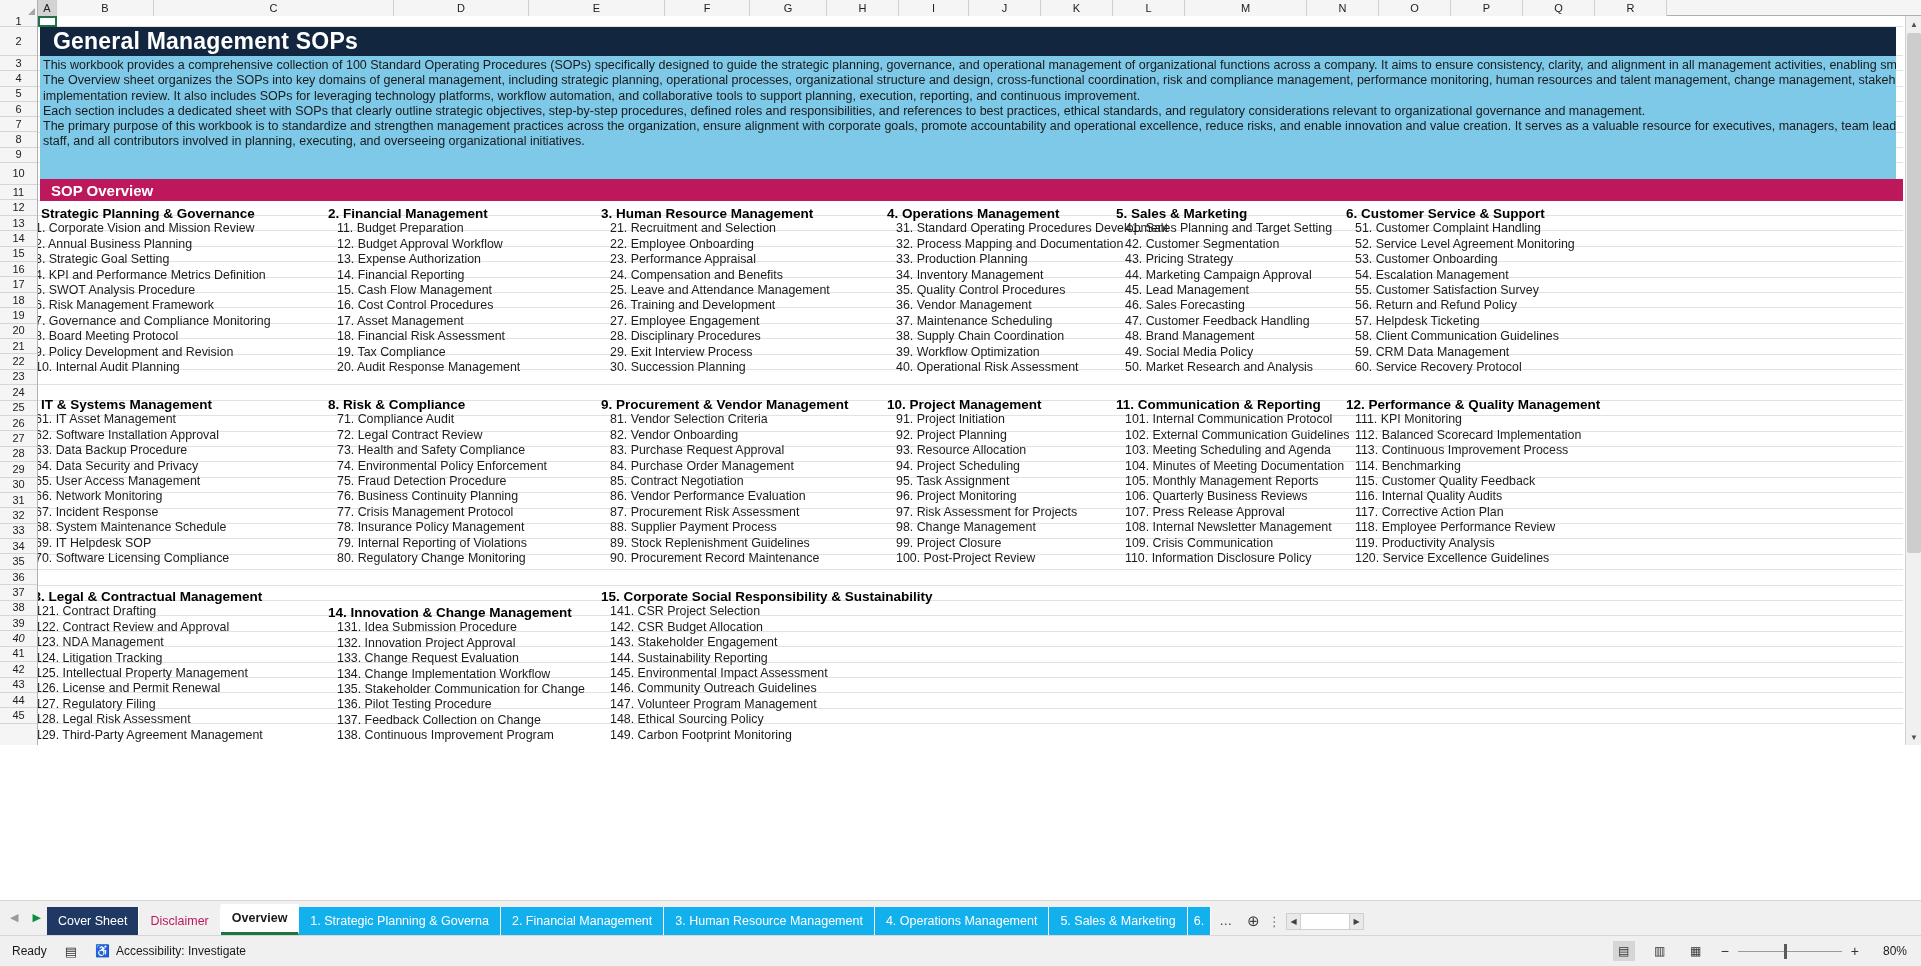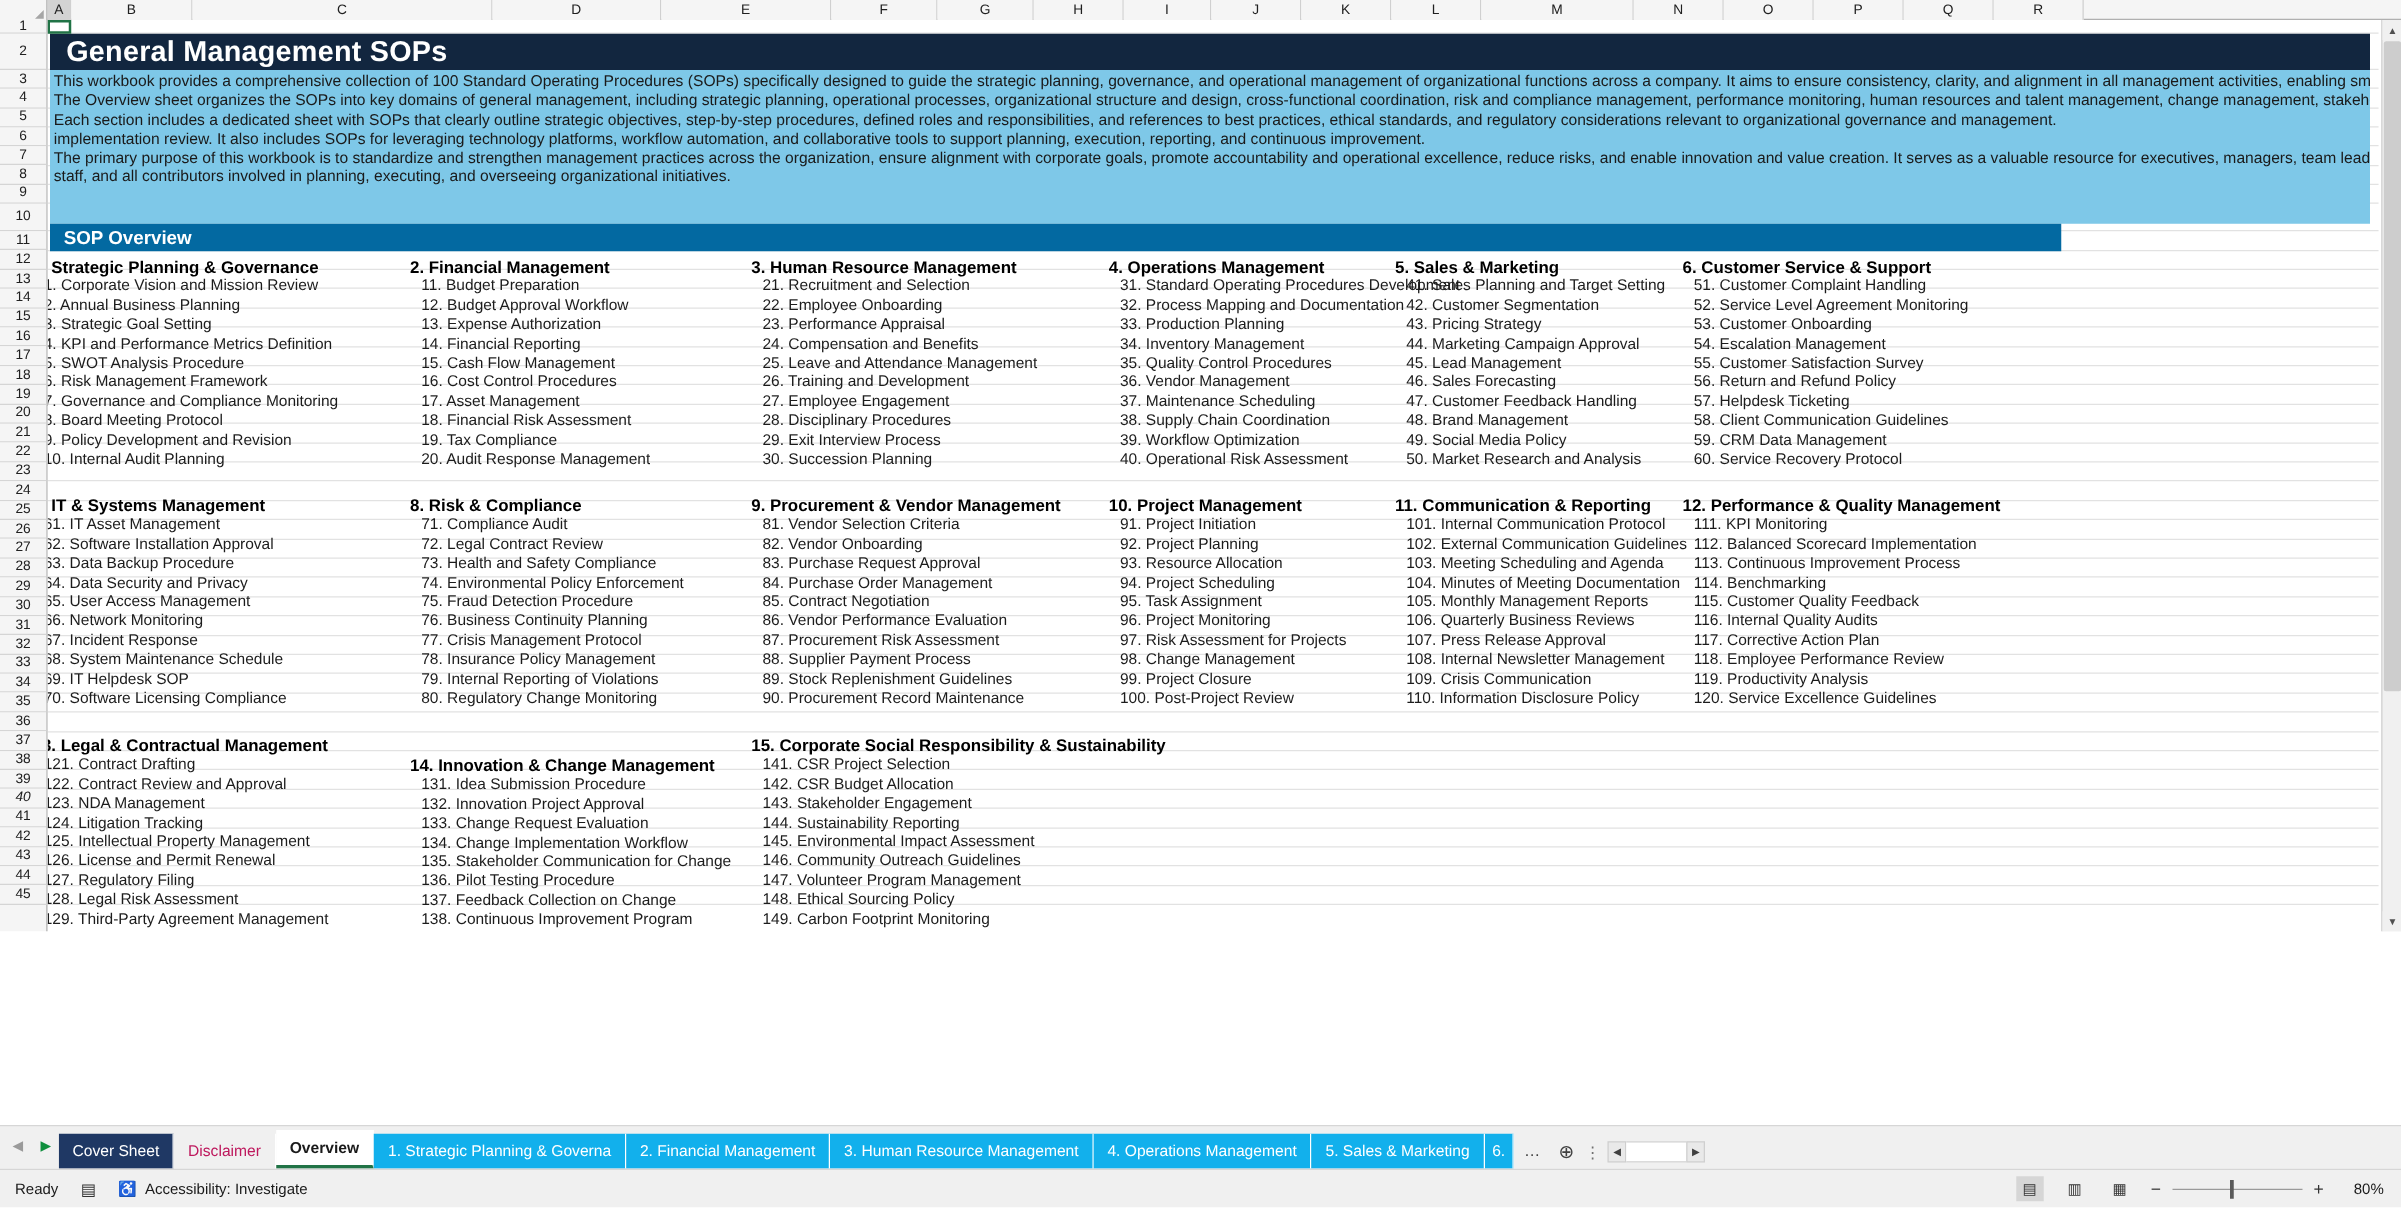--- a/index.html
+++ b/index.html
@@ -109,22 +109,22 @@
     line-height: 15.3px;
     height: 15.3px;
     white-space: nowrap;
     overflow: hidden;
   }
 
   
   .overview-band {
     position: absolute;
     left: 2px; top: 163px;
-    width: 1609px; height: 22px;
-    background: #0369a1;
+    width: 1864px; height: 22px;
+    background: #be185d;
     display: flex; align-items: center;
     padding-left: 11px;
   }
   .overview-band .ovt {
     color: #ffffff;
     font-size: 15px;
     font-weight: bold;
     white-space: nowrap;
   }
   .sop-col { position: absolute; top: 0; }
@@ -416,22 +416,22 @@
     <div class="cellcursor"></div>
 
     <div class="title-band">
       <span class="ttl">General Management SOPs</span>
     </div>
 
     <div class="intro-band">
       <div id="intro-lines">
           <div class="intro-line">This workbook provides a comprehensive collection of 100 Standard Operating Procedures (SOPs) specifically designed to guide the strategic planning, governance, and operational management of organizational functions across a company. It aims to ensure consistency, clarity, and alignment in all management activities, enabling smooth, effective, and efficient execution</div>
           <div class="intro-line">The Overview sheet organizes the SOPs into key domains of general management, including strategic planning, operational processes, organizational structure and design, cross-functional coordination, risk and compliance management, performance monitoring, human resources and talent management, change management, stakeholder engagement, and post-</div>
+          <div class="intro-line">implementation review. It also includes SOPs for leveraging technology platforms, workflow automation, and collaborative tools to support planning, execution, reporting, and continuous improvement.</div>
           <div class="intro-line">Each section includes a dedicated sheet with SOPs that clearly outline strategic objectives, step-by-step procedures, defined roles and responsibilities, and references to best practices, ethical standards, and regulatory considerations relevant to organizational governance and management.</div>
-          <div class="intro-line">implementation review. It also includes SOPs for leveraging technology platforms, workflow automation, and collaborative tools to support planning, execution, reporting, and continuous improvement.</div>
           <div class="intro-line">The primary purpose of this workbook is to standardize and strengthen management practices across the organization, ensure alignment with corporate goals, promote accountability and operational excellence, reduce risks, and enable innovation and value creation. It serves as a valuable resource for executives, managers, team leaders, project coordinators, operations</div>
           <div class="intro-line">staff, and all contributors involved in planning, executing, and overseeing organizational initiatives.</div>
         </div>
     </div>
 
     <div class="overview-band">
       <span class="ovt">SOP Overview</span>
     </div>
 
     <div id="sop-blocks">

